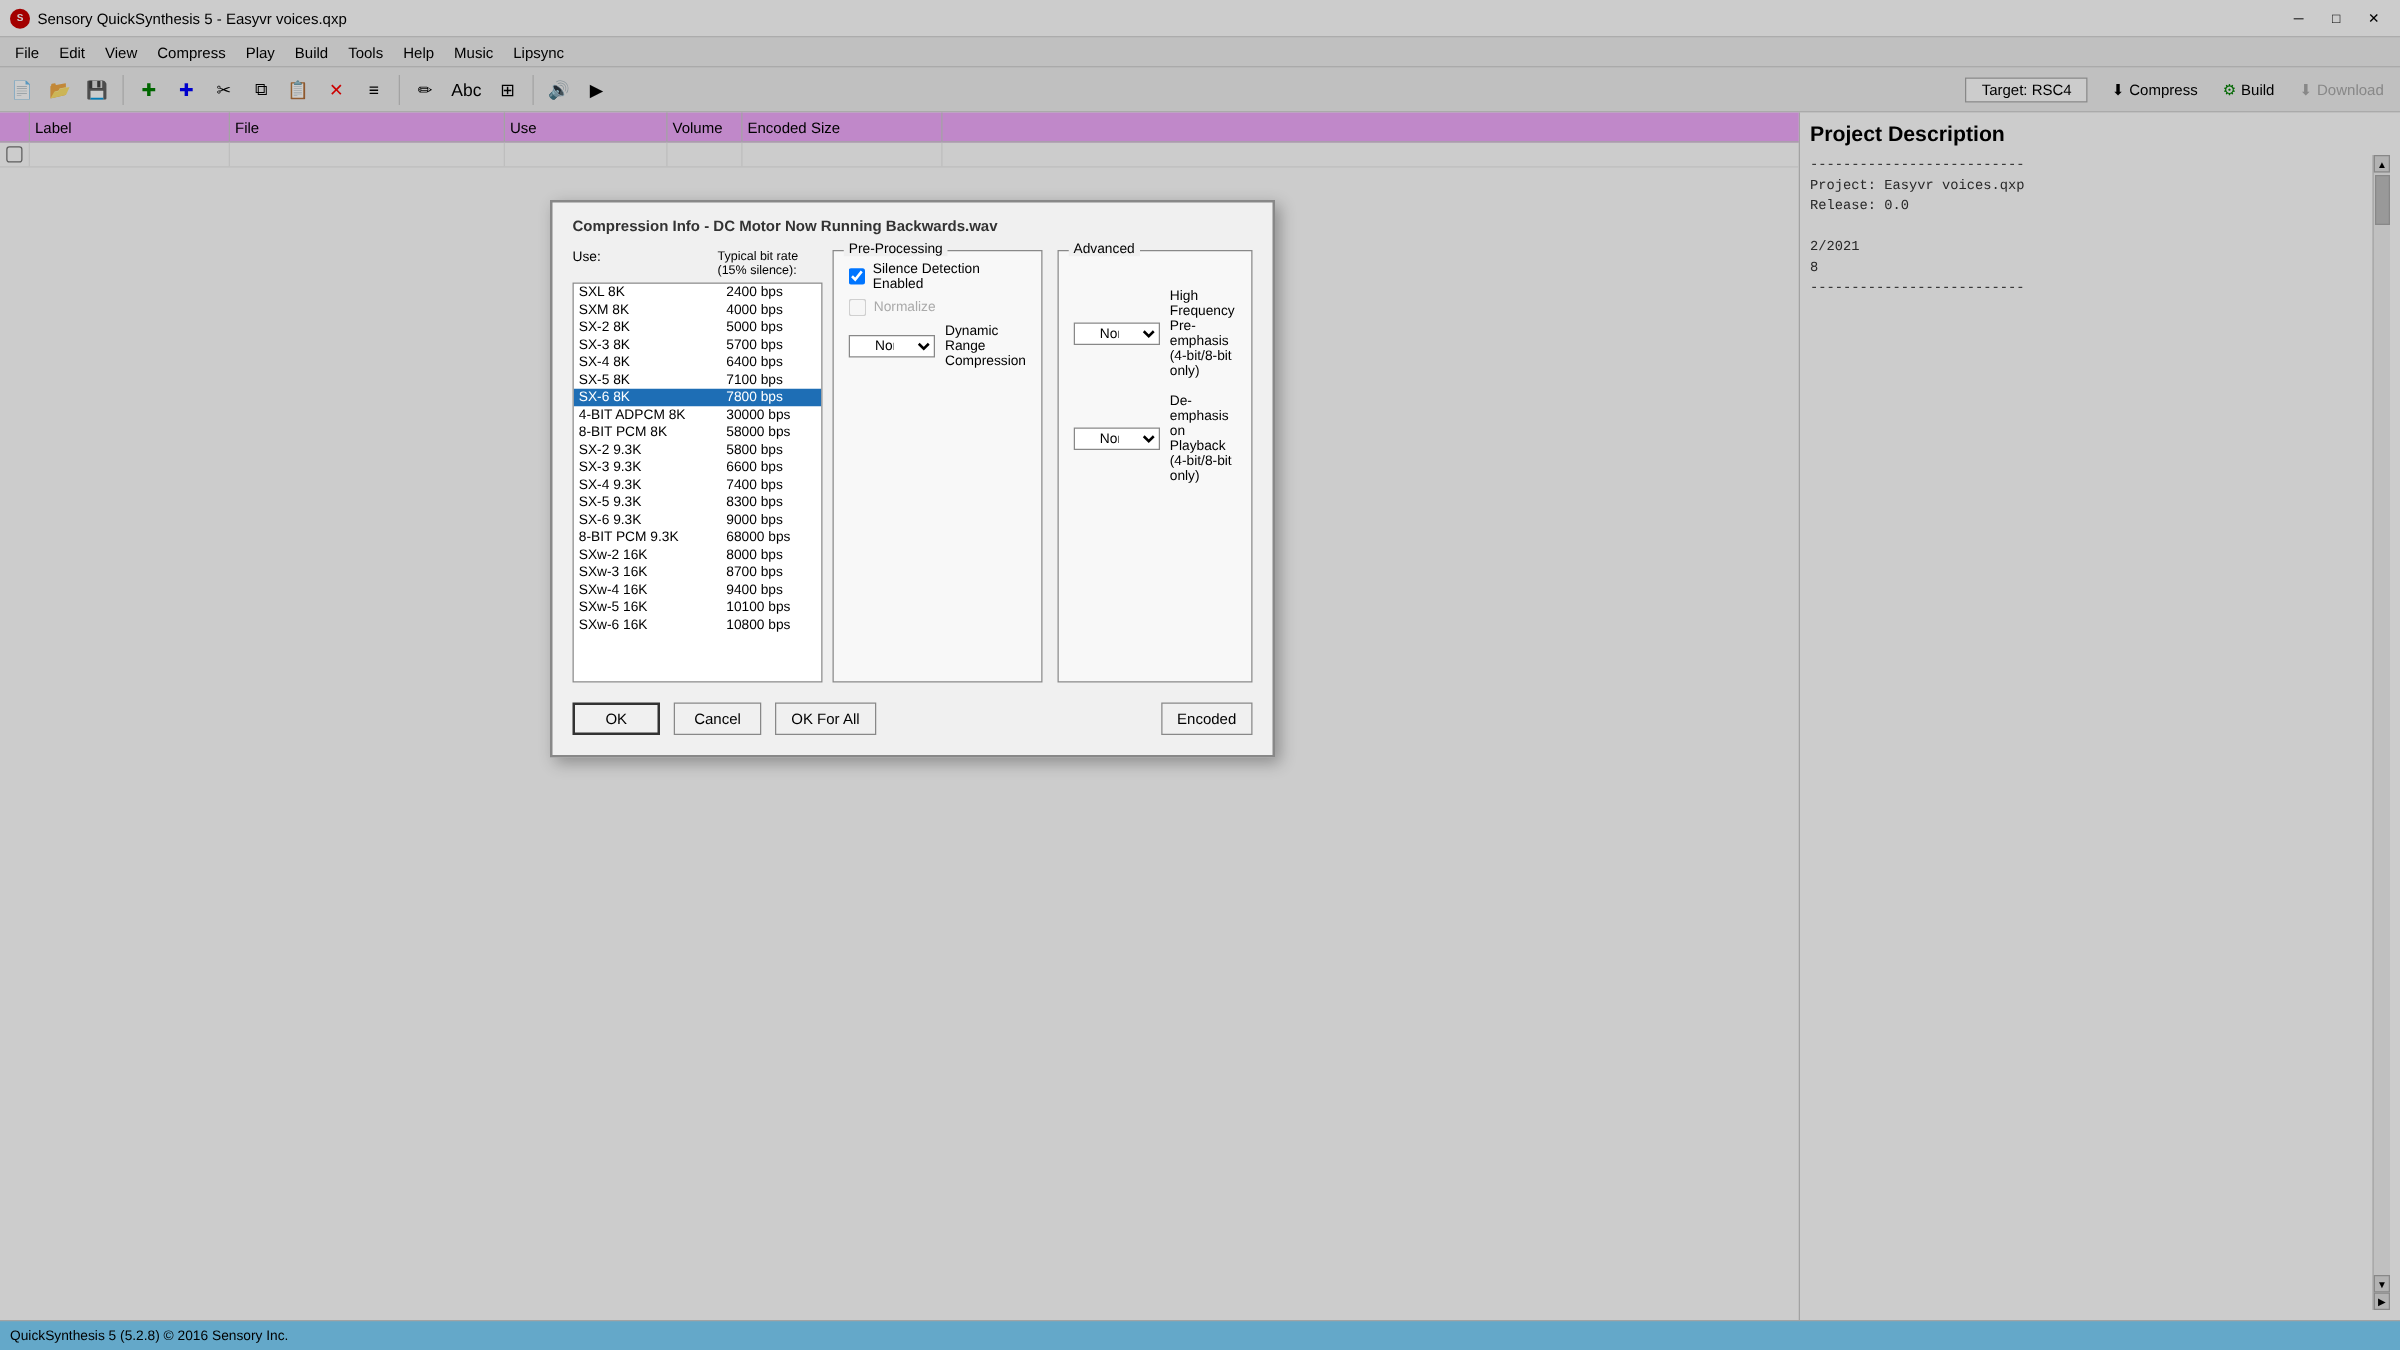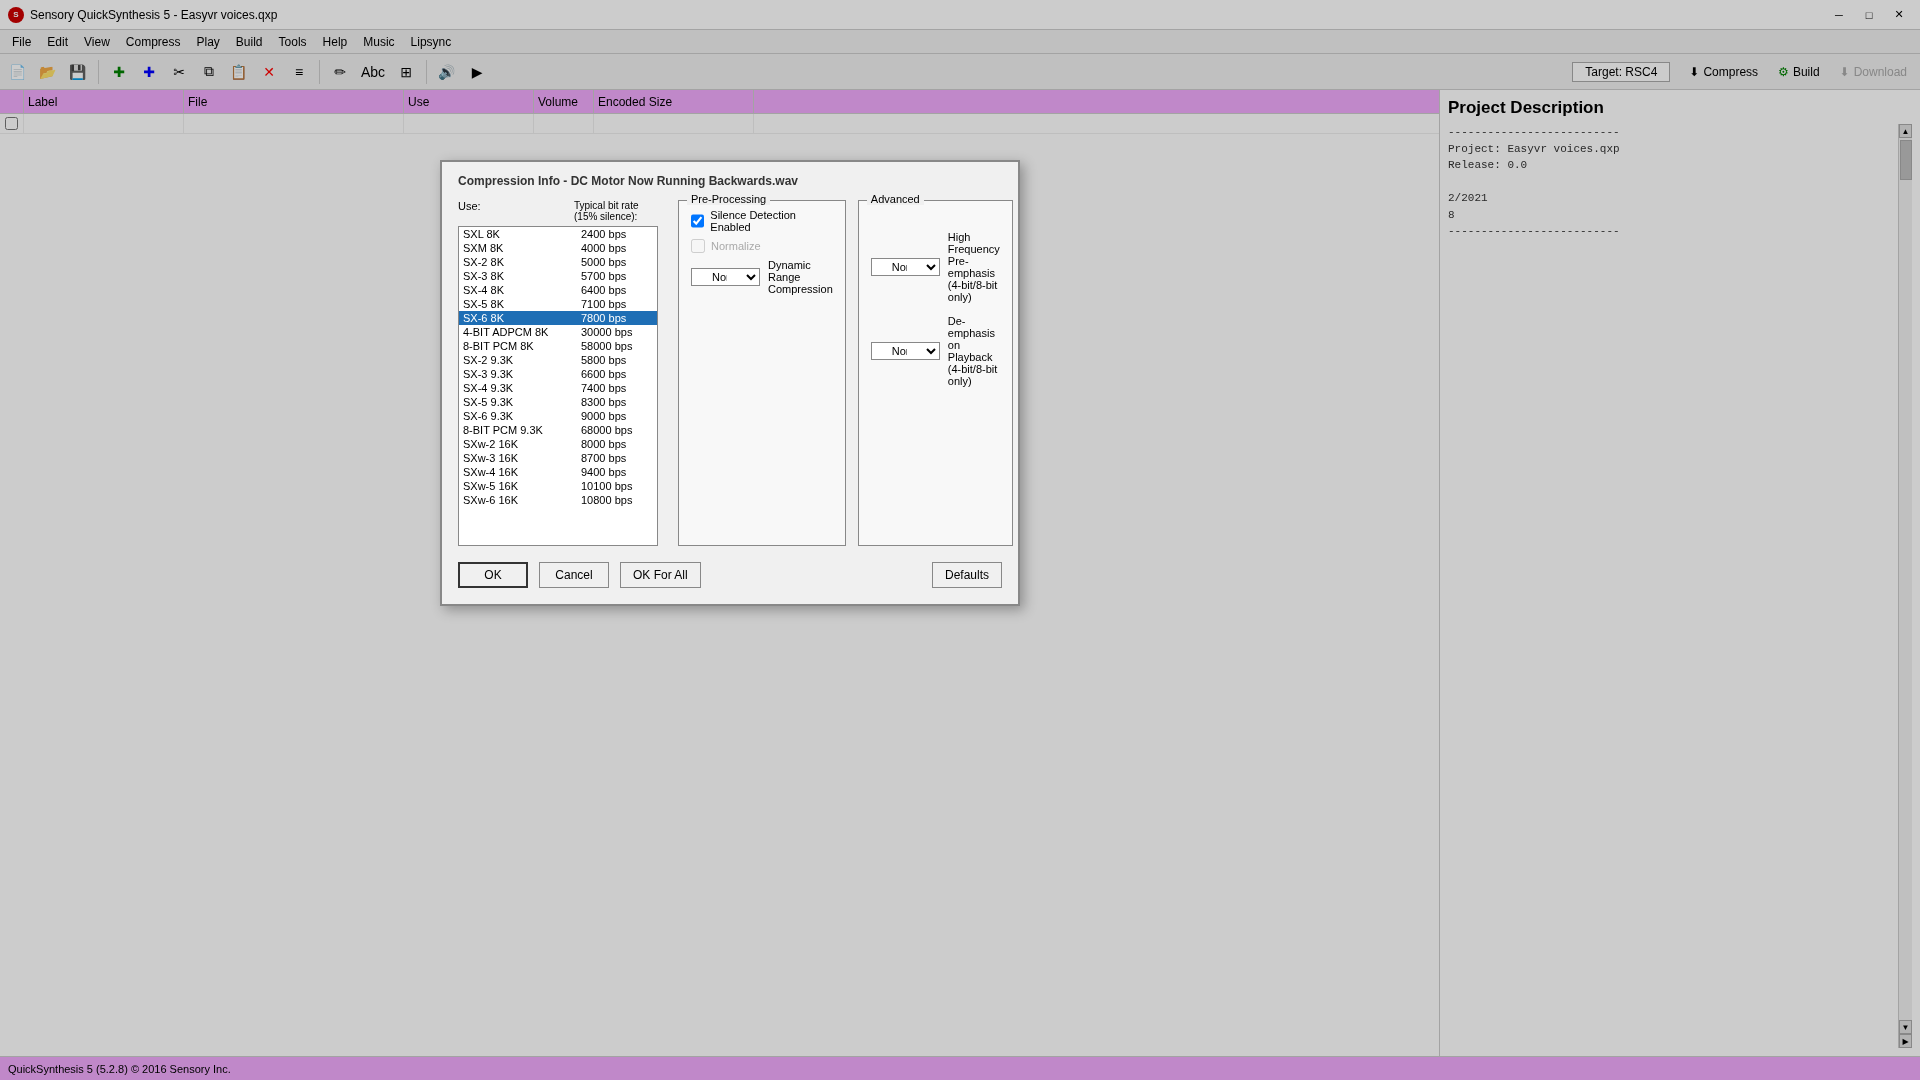--- a/index.html
+++ b/index.html
@@ -175,21 +175,21 @@
       line-height: 1.5;
       color: #333;
       white-space: pre;
       flex: 1;
       overflow: auto;
     }
 
     
     #status-bar {
       height: 24px;
-      background: #f0abfc;
+      background: #7dd3fc;
       border-top: 1px solid #ccc;
       display: flex;
       align-items: center;
       padding: 0 8px;
       font-size: 11px;
       position: absolute;
       bottom: 0;
       left: 0;
       right: 0;
     }
@@ -218,21 +218,21 @@
     }
     #compression-dialog .dialog-title {
       font-size: 12px;
       font-weight: bold;
       margin-bottom: 12px;
       color: #333;
     }
 
     .dialog-body {
       display: flex;
-      gap: 20px;
+      gap: 8px;
     }
 
     
     .format-section {
       display: flex;
       flex-direction: column;
       flex: 0 0 auto;
     }
     .format-labels {
       display: flex;
@@ -630,17 +630,17 @@
           </div>
         </div>
 
       </div>
     </div>
 
     <div class="dialog-buttons">
       <button class="dialog-btn default-btn">OK</button>
       <button class="dialog-btn">Cancel</button>
       <button class="dialog-btn">OK For All</button>
-      <button class="dialog-btn defaults-btn">Defaults</button>
+      <button class="dialog-btn defaults-btn">Encoded</button>
     </div>
   </div>
 
 </div>
 
 </body></html>

